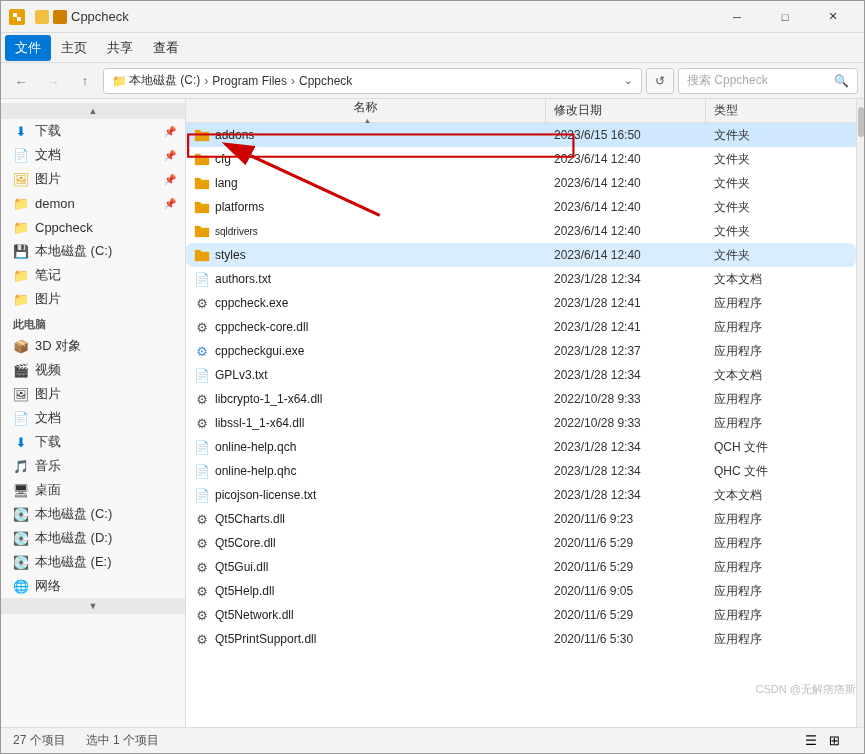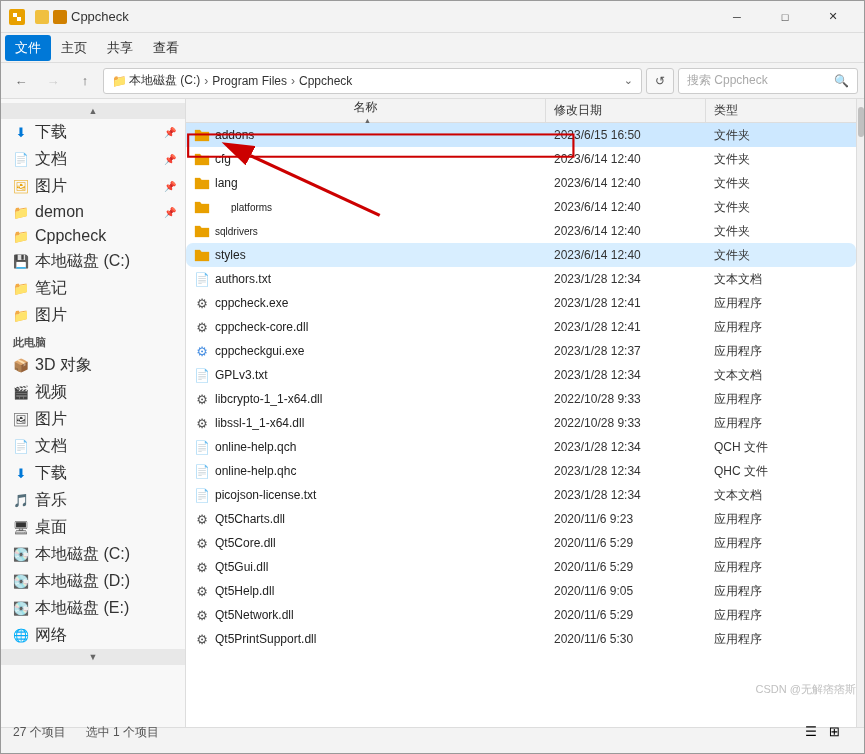--- a/index.html
+++ b/index.html
@@ -196,21 +196,21 @@
       cursor: pointer;
       color: #333;
       gap: 6px;
       min-height: 24px;
     }
     .sidebar-icon {
       width: 16px; height: 16px;
       flex-shrink: 0;
       display: flex; align-items: center; justify-content: center;
     }
-    .sidebar-label { font-size: 16px; flex: 1; }
+    .sidebar-label { font-size: 13px; flex: 1; }
     .sidebar-pin {
       font-size: 10px;
       color: #888;
     }
     .sidebar-section {
       padding: 6px 8px 2px 12px;
       font-size: 11px;
       color: #555;
       font-weight: 600;
     }
@@ -340,21 +340,21 @@
       display: flex; align-items: center; justify-content: center;
       font-size: 13px;
     }
 
     
     .status-bar {
       background: #f3f3f3;
       border-top: 1px solid #ddd;
       height: 26px;
       display: flex;
-      align-items: flex-end;
+      align-items: center;
       padding: 12px 12px;
       font-size: 12px;
       color: #555;
       gap: 20px;
       flex-shrink: 0;
     }
 
     .content-wrapper {
       flex: 1;
       display: flex;
@@ -600,21 +600,21 @@
               <div class="file-type-cell">文件夹</div>
             </div>
             <div class="file-row">
               <div class="file-name-cell">
                 <span class="file-icon" style="color: rgb(232, 160, 0);">
                   <svg width="16" height="14" viewBox="0 0 16 14">
                     <path d="M1 2h5l1.5 2H15v9H1z" fill="#e8a000" stroke="#e8a000" stroke-width="0.3"></path>
                     <path d="M1 4h14v7H1z" fill="#e8a000" opacity="0.8"></path>
                   </svg>
                 </span>
-                <span style="font-size: 10px; margin-left: 16px;">platforms</span>
+                <span style="font-size: 12px;">platforms</span>
               </div>
               <div class="file-date-cell">2023/6/14 12:40</div>
               <div class="file-type-cell">文件夹</div>
             </div>
             <div class="file-row">
               <div class="file-name-cell">
                 <span class="file-icon" style="color: rgb(232, 160, 0);">
                   <svg width="16" height="14" viewBox="0 0 16 14">
                     <path d="M1 2h5l1.5 2H15v9H1z" fill="#e8a000" stroke="#e8a000" stroke-width="0.3"></path>
                     <path d="M1 4h14v7H1z" fill="#e8a000" opacity="0.8"></path>

